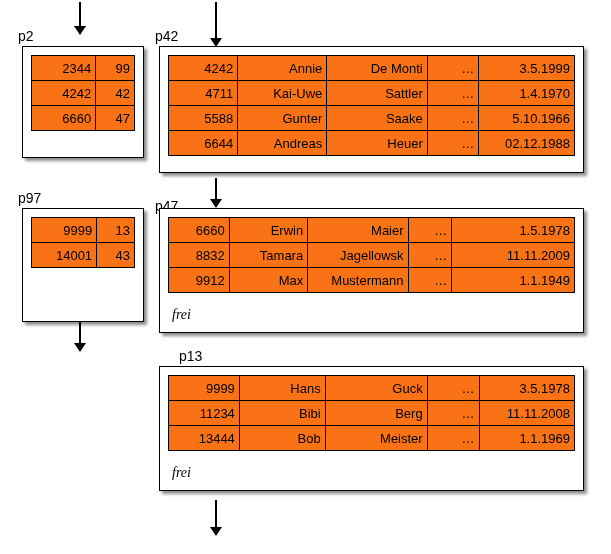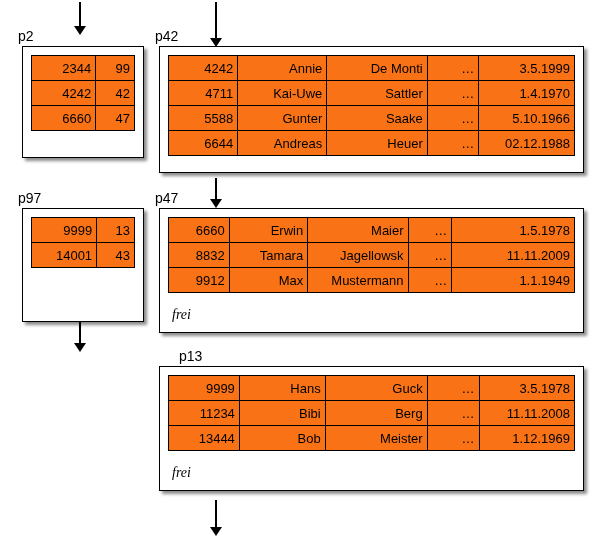--- a/index.html
+++ b/index.html
@@ -155,21 +155,21 @@
         <td style="width:36px;">13</td>
       </tr>
       <tr>
         <td>14001</td>
         <td>43</td>
       </tr>
     </tbody>
       </table>
   </div>
 
-  <div class="node-label" style="left:155px; top:190px;">p47</div>
+  <div class="node-label" style="left:155px; top:198px;">p47</div>
   <div class="node" style="left:159px; top:208px; width:425px; height:125px;">
     <table class="rows">
       <tbody>
           <tr>
         <td style="width:68px;">6660</td>
         <td style="width:88px;">Erwin</td>
         <td style="width:105px;">Maier</td>
         <td style="width:50px;">…</td>
         <td style="width:92px;padding-left:43px;">1.5.1978</td>
       </tr>
@@ -208,20 +208,20 @@
         <td>Bibi</td>
         <td>Berg</td>
         <td>…</td>
         <td>11.11.2008</td>
       </tr>
       <tr>
         <td>13444</td>
         <td>Bob</td>
         <td>Meister</td>
         <td>…</td>
-        <td>1.12.1969</td>
+        <td>1.1.1969</td>
       </tr>
     </tbody>
       </table>
     <div class="frei" style="left:12px; top:98px;">frei</div>
   </div>
 
 </div>
 
 </body></html>

